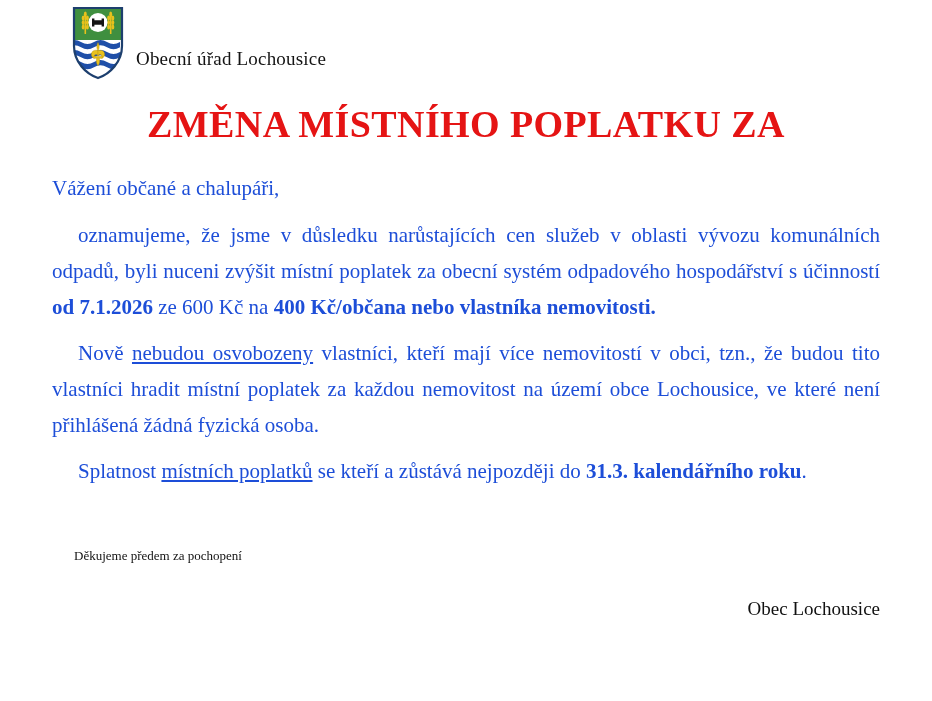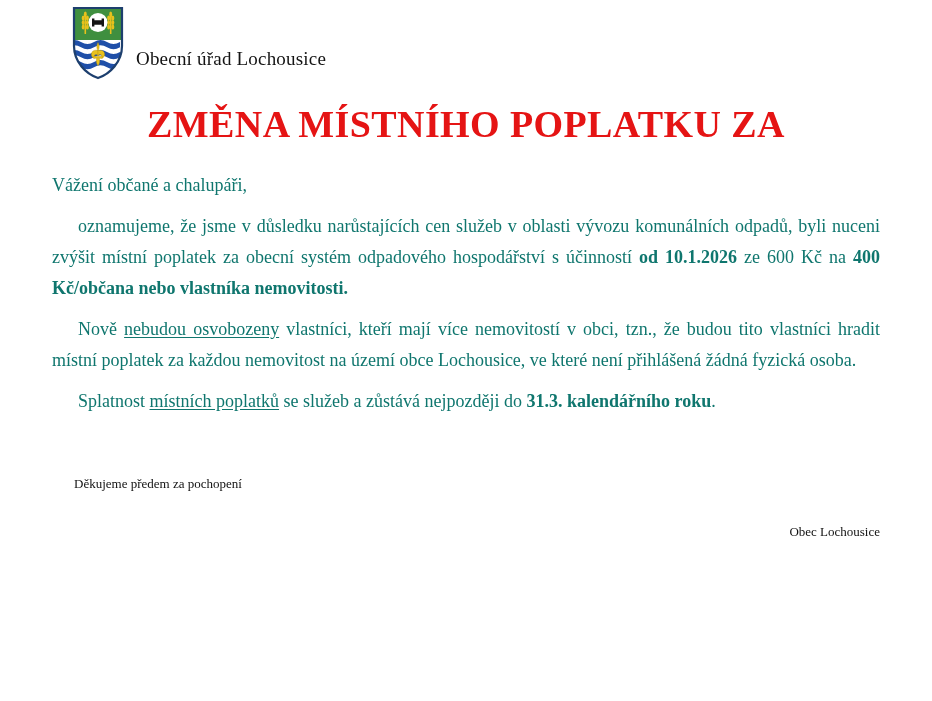--- a/index.html
+++ b/index.html
@@ -60,23 +60,23 @@
     padding: 0 60px;
   }
   .title .line {
     display: block;
     white-space: nowrap;
   }
 
   
   .body-text {
     margin: 24px 52px 0 52px;
-    font-size: 18px;
+    font-size: 21px;
     line-height: 1.72;
-    color: #0f766e;
+    color: #1d4ed8;
   }
   .body-text p {
     margin: 0 0 4px 0;
     text-align: justify;
     text-justify: inter-word;
   }
   .body-text p.indent {
     text-indent: 26px;
   }
   .body-text p.salutation {
@@ -98,21 +98,21 @@
     line-height: 1.7;
   }
   .closing .thanks {
     text-align: left;
     text-indent: 22px;
     margin: 0;
   }
   .signature {
     margin: 26px 52px 0 52px;
     text-align: right;
-    font-size: 13px;
+    font-size: 19px;
     line-height: 1.7;
   }
 </style>
 </head>
 <body>
 
 <div class="page">
 
   <div class="header">
 
@@ -174,26 +174,26 @@
   </div>
 
   <h1 class="title">
     <span class="line">ZMĚNA MÍSTNÍHO POPLATKU ZA</span>
   </h1>
 
   <div class="body-text">
 
     <p class="salutation">Vážení občané a chalupáři,</p>
 
-    <p class="indent"><span>oznamujeme, že jsme v důsledku narůstajících cen služeb v oblasti vývozu komunálních odpadů, byli nuceni zvýšit místní poplatek za obecní systém odpadového hospodářství s účinností </span><b>od 10.1.2026</b><span> ze 600 Kč na </span><b>400 Kč/občana nebo vlastníka nemovitosti.</b></p>
+    <p class="indent"><span>oznamujeme, že jsme v důsledku narůstajících cen služeb v oblasti vývozu komunálních odpadů, byli nuceni zvýšit místní poplatek za obecní systém odpadového hospodářství s účinností </span><b>od 7.1.2026</b><span> ze 600 Kč na </span><b>400 Kč/občana nebo vlastníka nemovitosti.</b></p>
 
 
     <p class="indent spaced"><span>Nově </span><u>nebudou osvobozeny</u><span> vlastníci, kteří mají více nemovitostí v obci, tzn., že budou tito vlastníci hradit místní poplatek za každou nemovitost na území obce Lochousice, ve které není přihlášená žádná fyzická osoba.</span></p>
 
-    <p class="indent spaced no-justify"><span>Splatnost </span><u>místních poplatků</u><span> se služeb a zůstává nejpozději do </span><b>31.3. kalendářního roku</b><span>.</span></p>
+    <p class="indent spaced no-justify"><span>Splatnost </span><u>místních poplatků</u><span> se kteří a zůstává nejpozději do </span><b>31.3. kalendářního roku</b><span>.</span></p>
   </div>
 
   <div class="closing">
     <p class="thanks">Děkujeme předem za pochopení</p>
   </div>
 
   <div class="signature">Obec Lochousice</div>
 
 </div>
 

